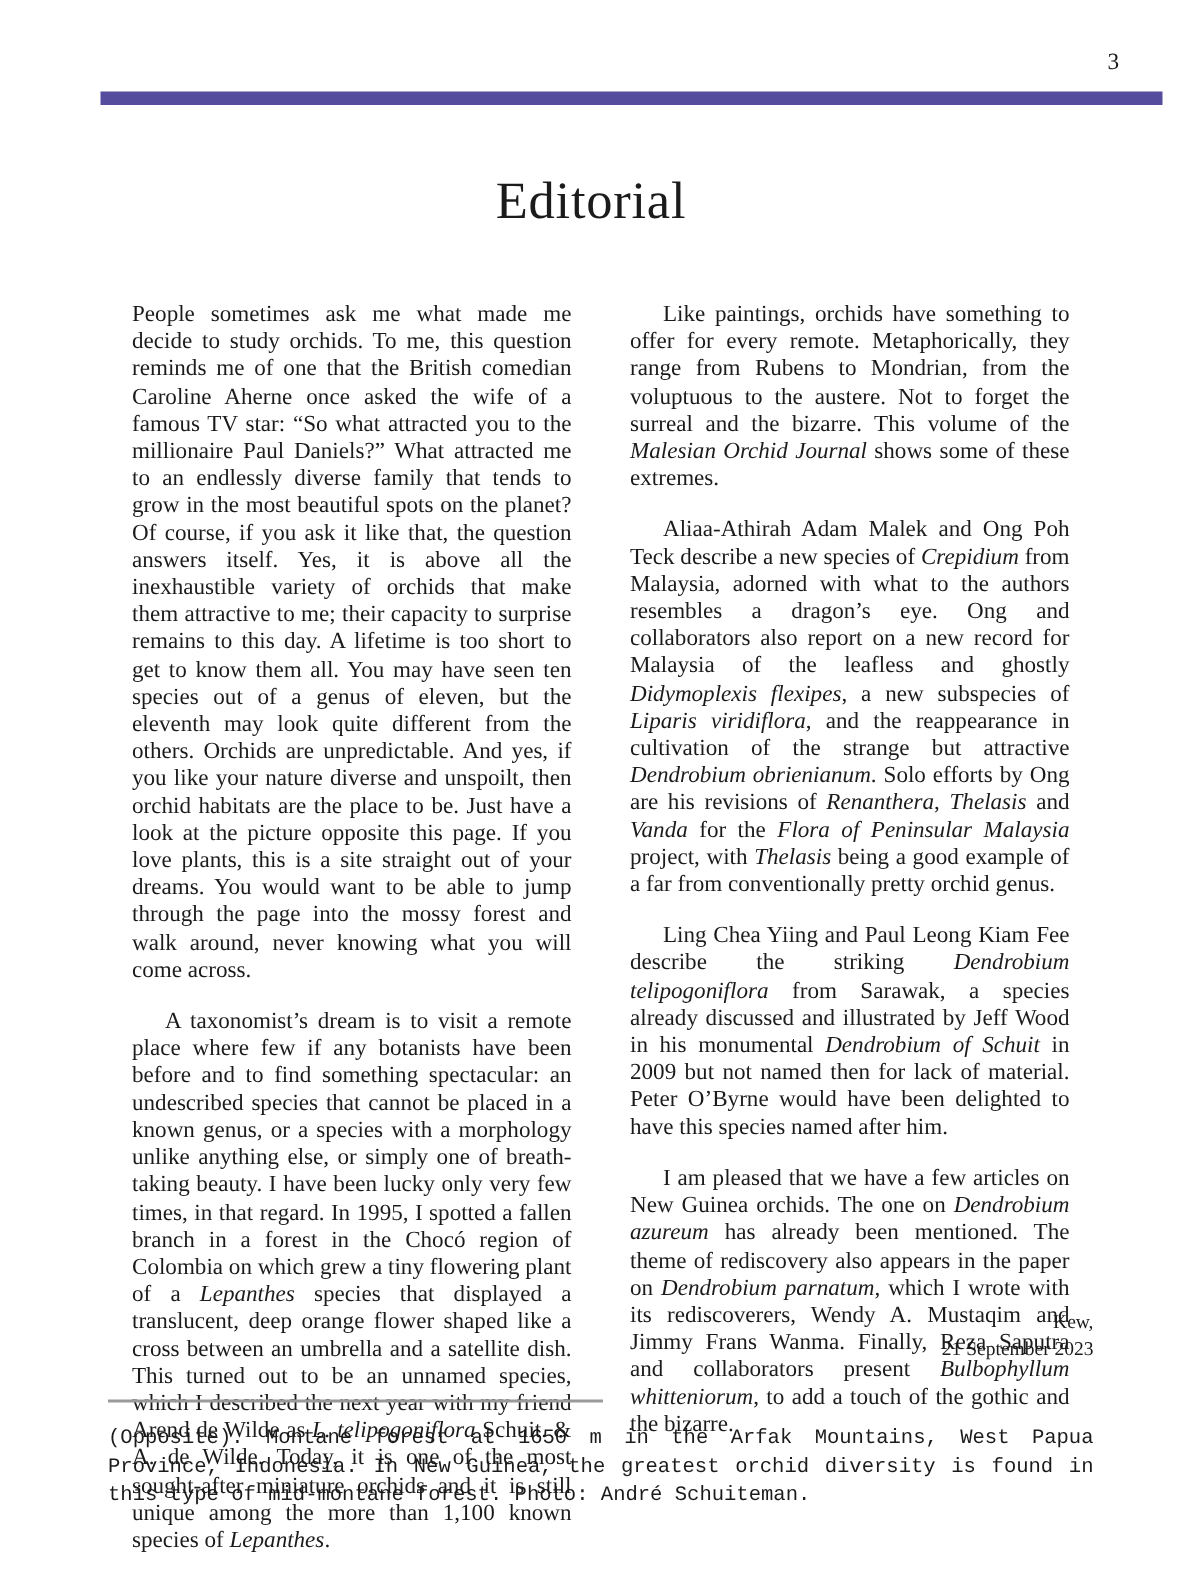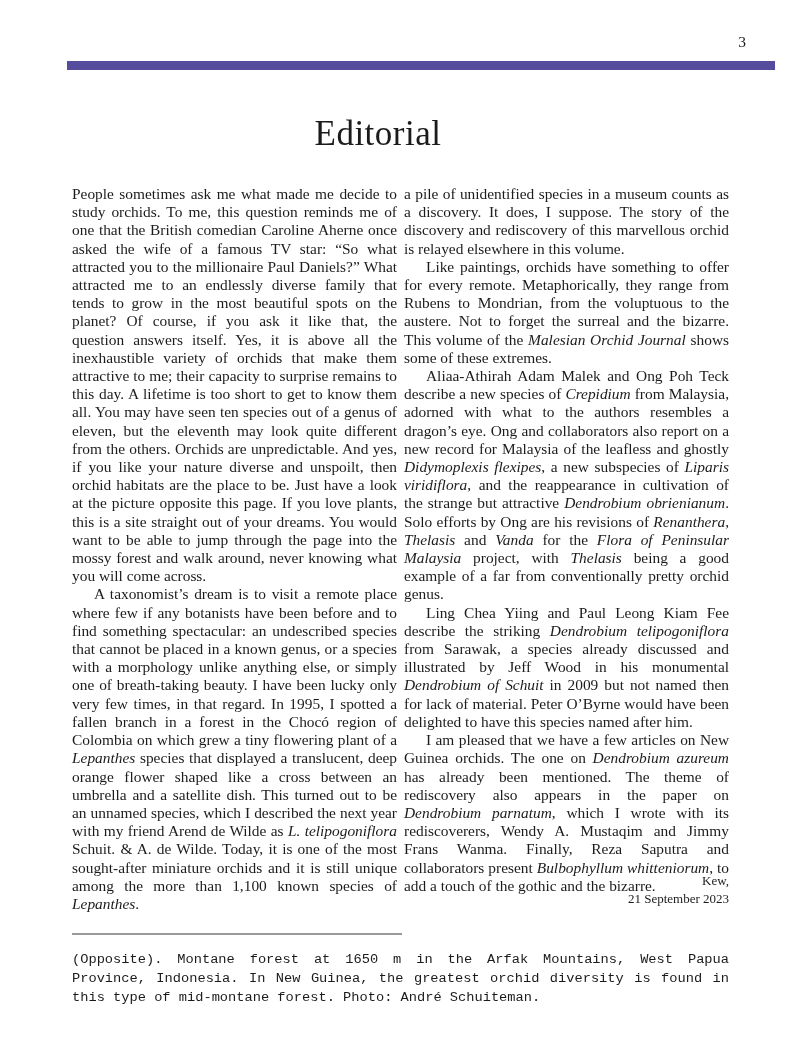--- a/index.html
+++ b/index.html
@@ -13,34 +13,34 @@
   .page { position: absolute; inset: 0; background: #ffffff; }
   .page-number {
     position: absolute; top: 33px; right: 54px;
     font-size: 15.5px; line-height: 18px;
   }
   .accent-bar {
     position: absolute; top: 61px; left: 67px;
     width: 708px; height: 9px; background: #564c9e;
   }
   .title {
-    position: absolute; top: 114px; left: 0; width: 740px;
+    position: absolute; top: 114px; left: 16px; width: 740px;
     text-align: center; font-size: 35px; font-weight: normal;
     letter-spacing: 0.5px;
     padding-left: 16px;
   }
   .columns {
     position: absolute; top: 185px; left: 72px; width: 657px;
     display: flex; gap: 7px;
   }
   .col {
     width: 325px; text-align: justify;
     font-size: 15.4px; line-height: 18.2px;
   }
-  .col p { text-indent: 22px; margin: 0; }
+  .col p { text-indent: 22px; margin: 16px; }
   .col p.noindent { text-indent: 0; }
   .col i { font-style: italic; }
   .signoff {
     position: absolute; top: 872px; right: 71px;
     text-align: right; font-size: 13px; line-height: 18.2px;
   }
   .footnote-rule {
     position: absolute; top: 933px; left: 72px;
     width: 330px; height: 1.5px; background: #9a9a9a;
   }
@@ -59,21 +59,20 @@
   <div class="accent-bar" style="background: rgb(86, 76, 158);"></div>
 
   <h1 class="title">Editorial</h1>
 
   <div class="columns">
     <div class="col" id="col-left">
         <p class="noindent"><span>People sometimes ask me what made me decide to study orchids. To me, this question reminds me of one that the British comedian Caroline Aherne once asked the wife of a famous TV star: “So what attracted you to the millionaire Paul Daniels?” What attracted me to an endlessly diverse family that tends to grow in the most beautiful spots on the planet? Of course, if you ask it like that, the question answers itself. Yes, it is above all the inexhaustible variety of orchids that make them attractive to me; their capacity to surprise remains to this day. A lifetime is too short to get to know them all. You may have seen ten species out of a genus of eleven, but the eleventh may look quite different from the others. Orchids are unpredictable. And yes, if you like your nature diverse and unspoilt, then orchid habitats are the place to be. Just have a look at the picture opposite this page. If you love plants, this is a site straight out of your dreams. You would want to be able to jump through the page into the mossy forest and walk around, never knowing what you will come across.</span></p>
         <p><span>A taxonomist’s dream is to visit a remote place where few if any botanists have been before and to find something spectacular: an undescribed species that cannot be placed in a known genus, or a species with a morphology unlike anything else, or simply one of breath-taking beauty. I have been lucky only very few times, in that regard. In 1995, I spotted a fallen branch in a forest in the Chocó region of Colombia on which grew a tiny flowering plant of a </span><i>Lepanthes</i><span> species that displayed a translucent, deep orange flower shaped like a cross between an umbrella and a satellite dish. This turned out to be an unnamed species, which I described the next year with my friend Arend de Wilde as </span><i>L. telipogoniflora</i><span> Schuit. &amp; A. de Wilde. Today, it is one of the most sought-after miniature orchids and it is still unique among the more than 1,100 known species of </span><i>Lepanthes</i><span>.</span></p>
       </div>
     <div class="col" id="col-right">
-        <p class="noindent"><span>a pile of unidentified species in a museum counts as a discovery. It does, I suppose. The story of the discovery and rediscovery of this marvellous orchid is relayed elsewhere in this volume.</span></p>
         <p><span>Like paintings, orchids have something to offer for every remote. Metaphorically, they range from Rubens to Mondrian, from the voluptuous to the austere. Not to forget the surreal and the bizarre. This volume of the </span><i>Malesian Orchid Journal</i><span> shows some of these extremes.</span></p>
         <p><span>Aliaa-Athirah Adam Malek and Ong Poh Teck describe a new species of </span><i>Crepidium</i><span> from Malaysia, adorned with what to the authors resembles a dragon’s eye. Ong and collaborators also report on a new record for Malaysia of the leafless and ghostly </span><i>Didymoplexis flexipes</i><span>, a new subspecies of </span><i>Liparis viridiflora</i><span>, and the reappearance in cultivation of the strange but attractive </span><i>Dendrobium obrienianum</i><span>. Solo efforts by Ong are his revisions of </span><i>Renanthera</i><span>, </span><i>Thelasis</i><span> and </span><i>Vanda</i><span> for the </span><i>Flora of Peninsular Malaysia</i><span> project, with </span><i>Thelasis</i><span> being a good example of a far from conventionally pretty orchid genus.</span></p>
         <p><span>Ling Chea Yiing and Paul Leong Kiam Fee describe the striking </span><i>Dendrobium telipogoniflora</i><span> from Sarawak, a species already discussed and illustrated by Jeff Wood in his monumental </span><i>Dendrobium of Schuit</i><span> in 2009 but not named then for lack of material. Peter O’Byrne would have been delighted to have this species named after him.</span></p>
         <p><span>I am pleased that we have a few articles on New Guinea orchids. The one on </span><i>Dendrobium azureum</i><span> has already been mentioned. The theme of rediscovery also appears in the paper on </span><i>Dendrobium parnatum</i><span>, which I wrote with its rediscoverers, Wendy A. Mustaqim and Jimmy Frans Wanma. Finally, Reza Saputra and collaborators present </span><i>Bulbophyllum whitteniorum</i><span>, to add a touch of the gothic and the bizarre.</span></p>
       </div>
   </div>
 
   <div class="signoff">
     <div>Kew,</div>
     <div>21 September 2023</div>

